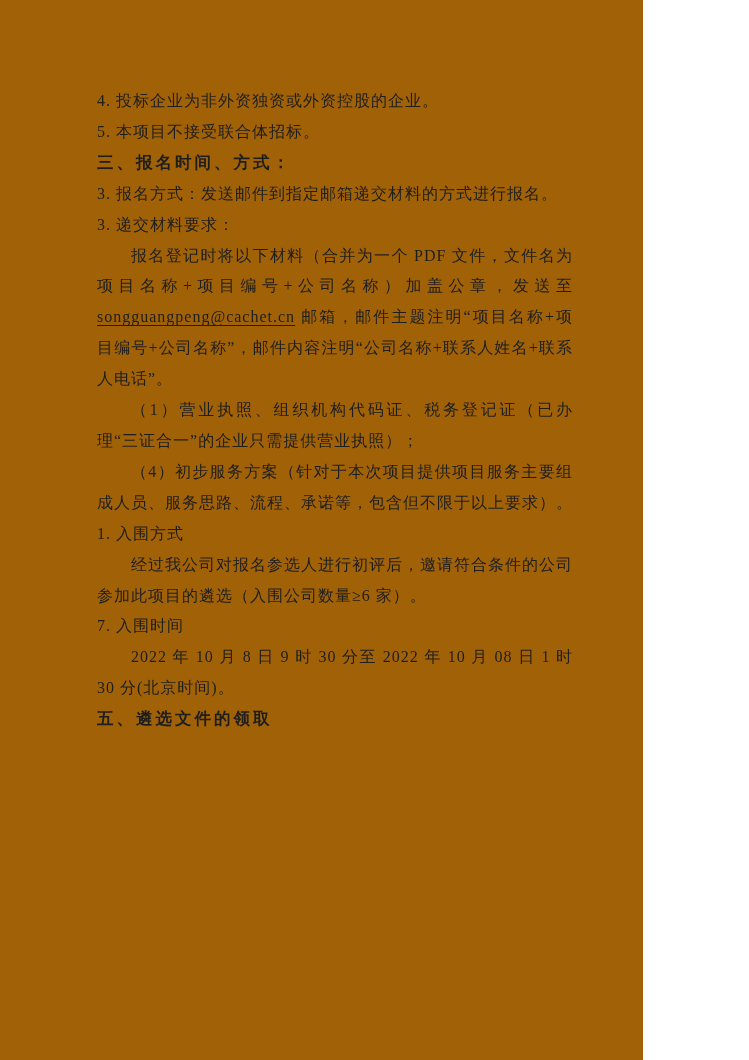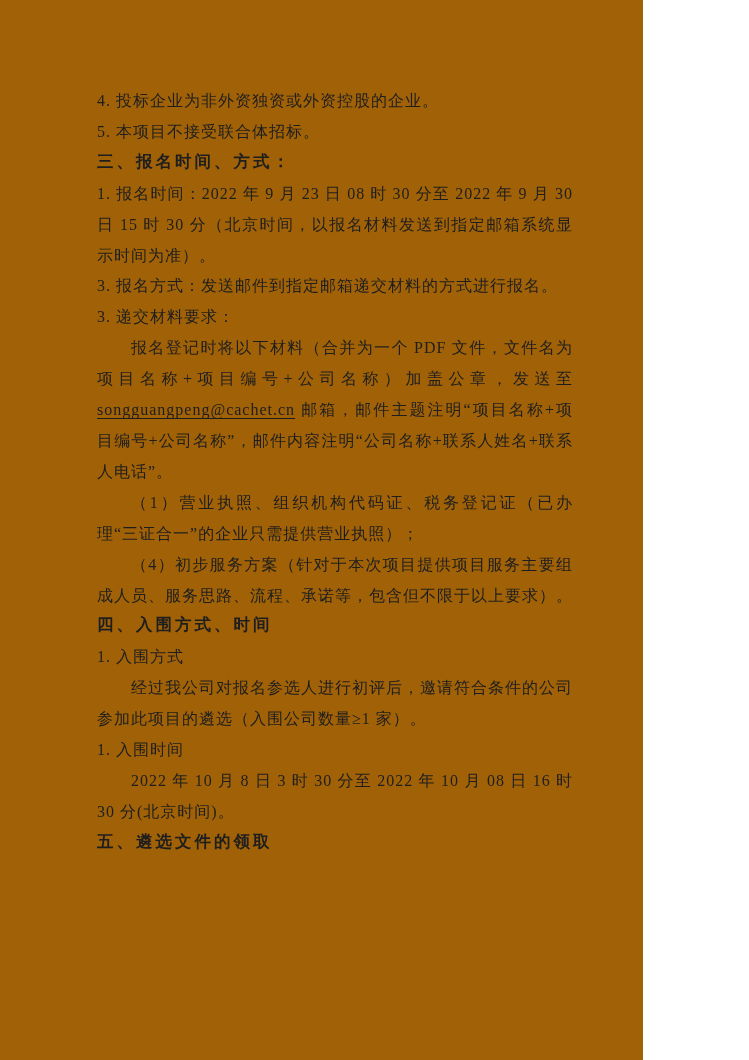--- a/index.html
+++ b/index.html
@@ -27,51 +27,48 @@
   }
   .page p, .page h2 {
     margin: 0;
     padding: 0;
   }
   .hd {
     font-weight: bold;
     font-size: 16.5px;
     letter-spacing: 3px;
     margin-top: 21px;
-    font-family: Liberation Mono, monospace;
   }
   .para {
     text-indent: 34px;
   }
   .email {
     text-decoration: underline;
     text-underline-offset: 3px;
   }
 </style>
 </head>
 <body>
 
 <div class="page">
 
   <p class="li">4. 投标企业为非外资独资或外资控股的企业。</p>
   <p class="li">5. 本项目不接受联合体招标。</p>
 
   <h2 class="hd">三、报名时间、方式：</h2>
 
-  <p class="li">1. 报名时间：2022 年 9 月 23 日 08 时 30 分至 2022 年 9 月 30 日 15 时 30 分（北京时间，以报名材料发送到指定邮箱系统显示时间为准）。</p>
   <p class="li">3. 报名方式：发送邮件到指定邮箱递交材料的方式进行报名。</p>
   <p class="li">3. 递交材料要求：</p>
 
   <p class="para"><span>报名登记时将以下材料（合并为一个 PDF 文件，文件名为项目名称+项目编号+公司名称）加盖公章，发送至 </span><span class="email">songguangpeng@cachet.cn</span><span> 邮箱，邮件主题注明“项目名称+项目编号+公司名称”，邮件内容注明“公司名称+联系人姓名+联系人电话”。</span></p>
 
   <p class="para">（1）营业执照、组织机构代码证、税务登记证（已办理“三证合一”的企业只需提供营业执照）；</p>
   <p class="para">（4）初步服务方案（针对于本次项目提供项目服务主要组成人员、服务思路、流程、承诺等，包含但不限于以上要求）。</p>
 
-  <h2 class="hd">四、入围方式、时间</h2>
 
   <p class="li">1. 入围方式</p>
-  <p class="para">经过我公司对报名参选人进行初评后，邀请符合条件的公司参加此项目的遴选（入围公司数量≥1 家）。</p>
-  <p class="li">1. 入围时间</p>
-  <p class="para">2022 年 10 月 8 日 3 时 30 分至 2022 年 10 月 08 日 16 时 30 分(北京时间)。</p>
+  <p class="para">经过我公司对报名参选人进行初评后，邀请符合条件的公司参加此项目的遴选（入围公司数量≥6 家）。</p>
+  <p class="li">7. 入围时间</p>
+  <p class="para">2022 年 10 月 8 日 9 时 30 分至 2022 年 10 月 08 日 1 时 30 分(北京时间)。</p>
 
   <h2 class="hd">五、遴选文件的领取</h2>
 
 </div>
 
 </body></html>

